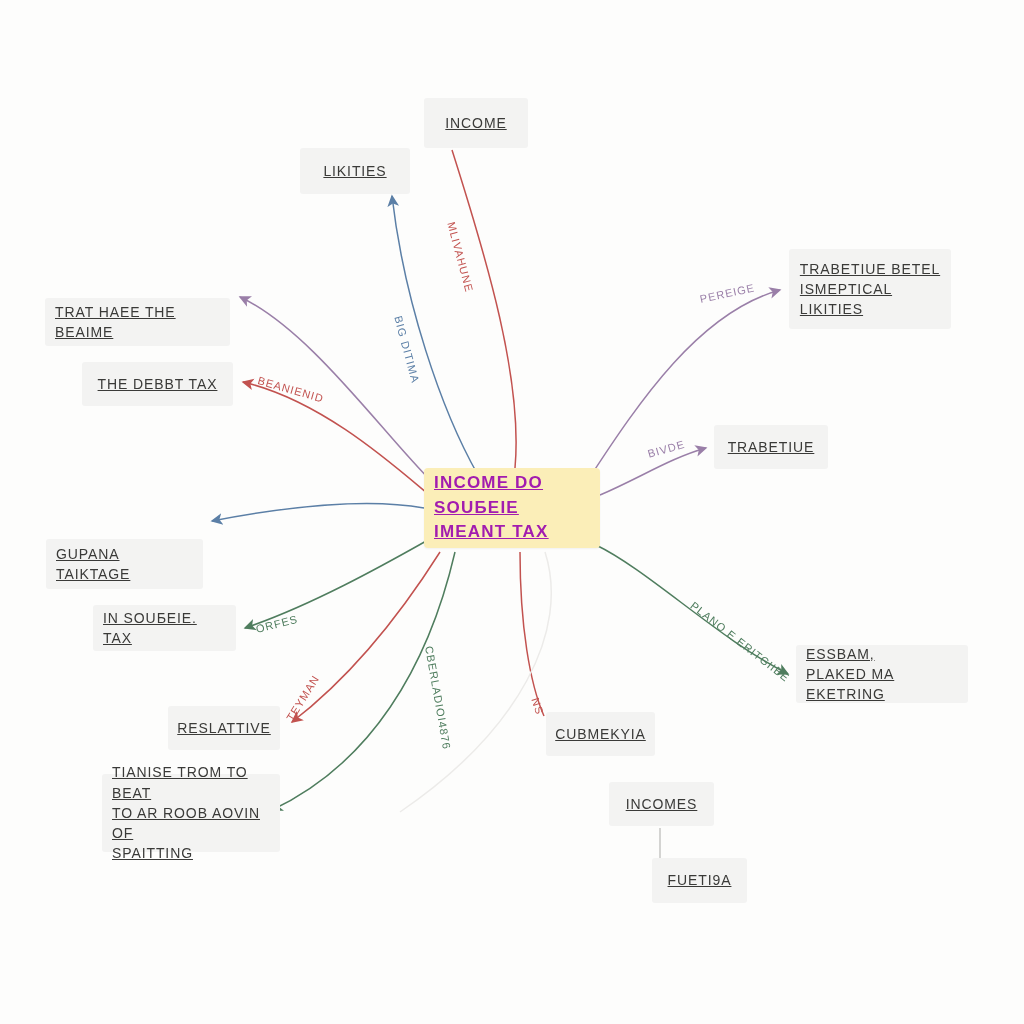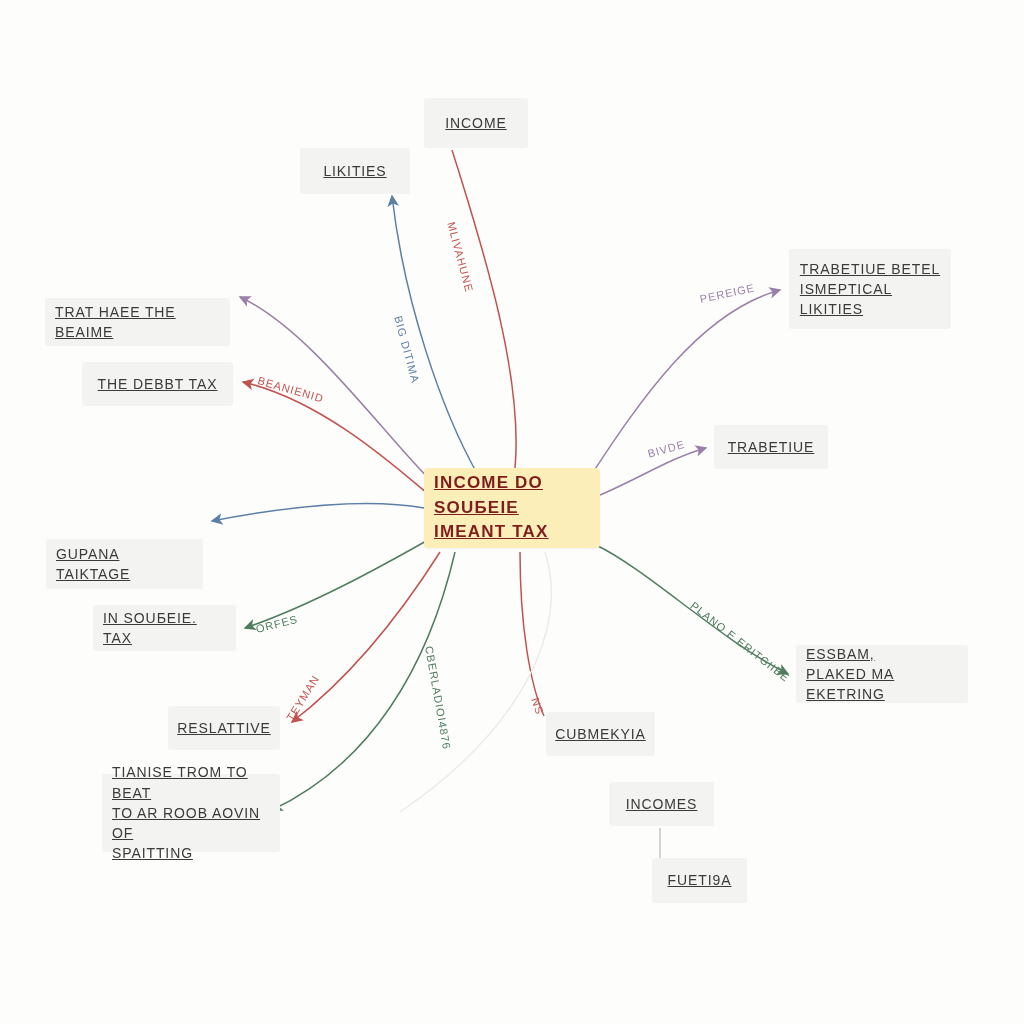--- a/index.html
+++ b/index.html
@@ -33,21 +33,21 @@
     display: flex;
     align-items: center;
     justify-content: center;
     box-sizing: border-box;
     padding: 6px 10px;
     white-space: pre-line;
     text-decoration: underline;
   }
   .node.central {
     background: #fbeeb8;
-    color: #7f1d1d;
+    color: #a21caf;
     font-size: 17px;
     font-weight: bold;
     letter-spacing: 1.2px;
     border-radius: 4px;
     box-shadow: 0 1px 2px rgba(0,0,0,0.05);
   }
   .edge-label {
     position: absolute;
     font-family: "Liberation Sans", sans-serif;
     font-size: 11px;

